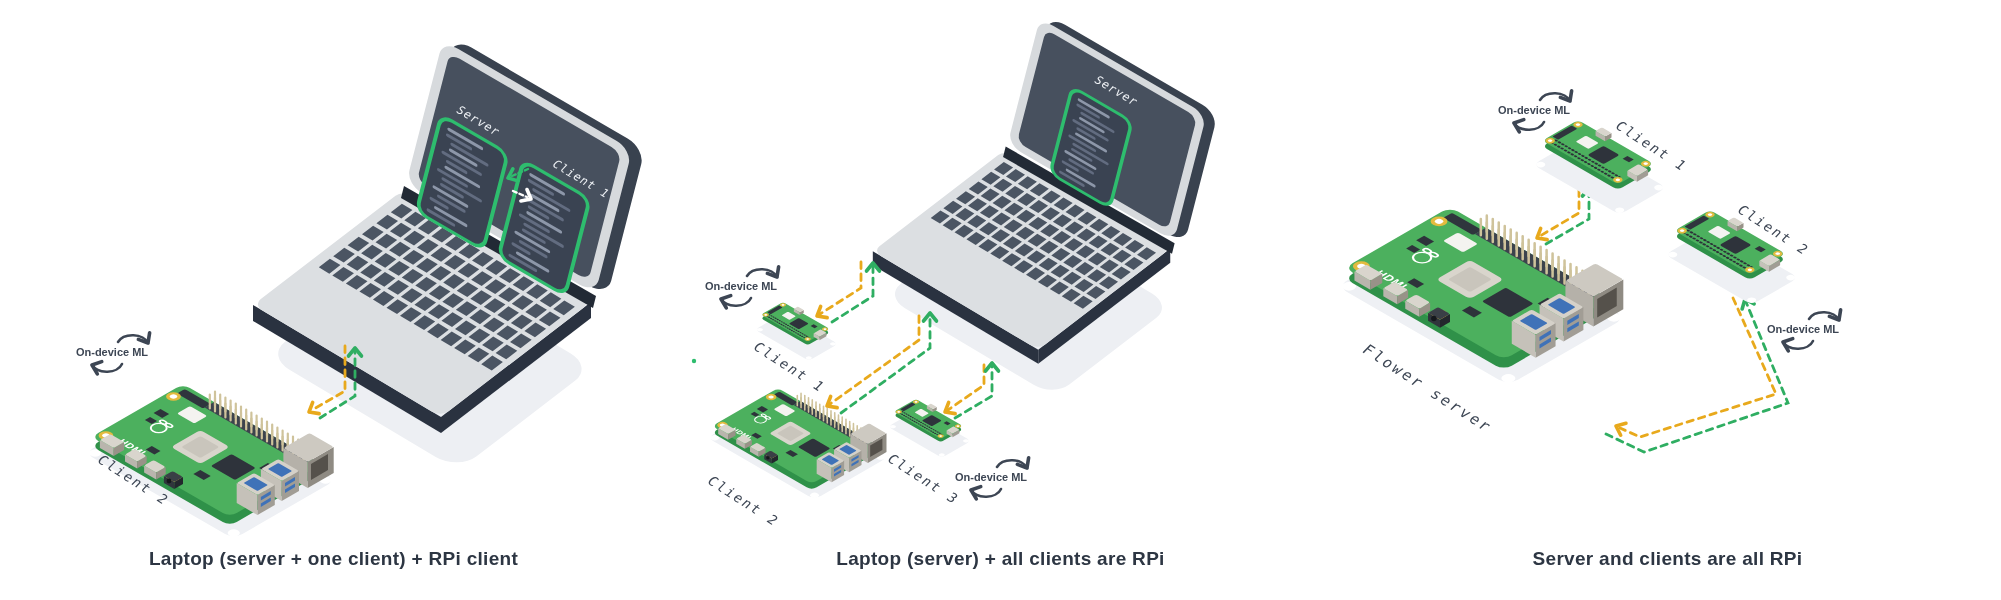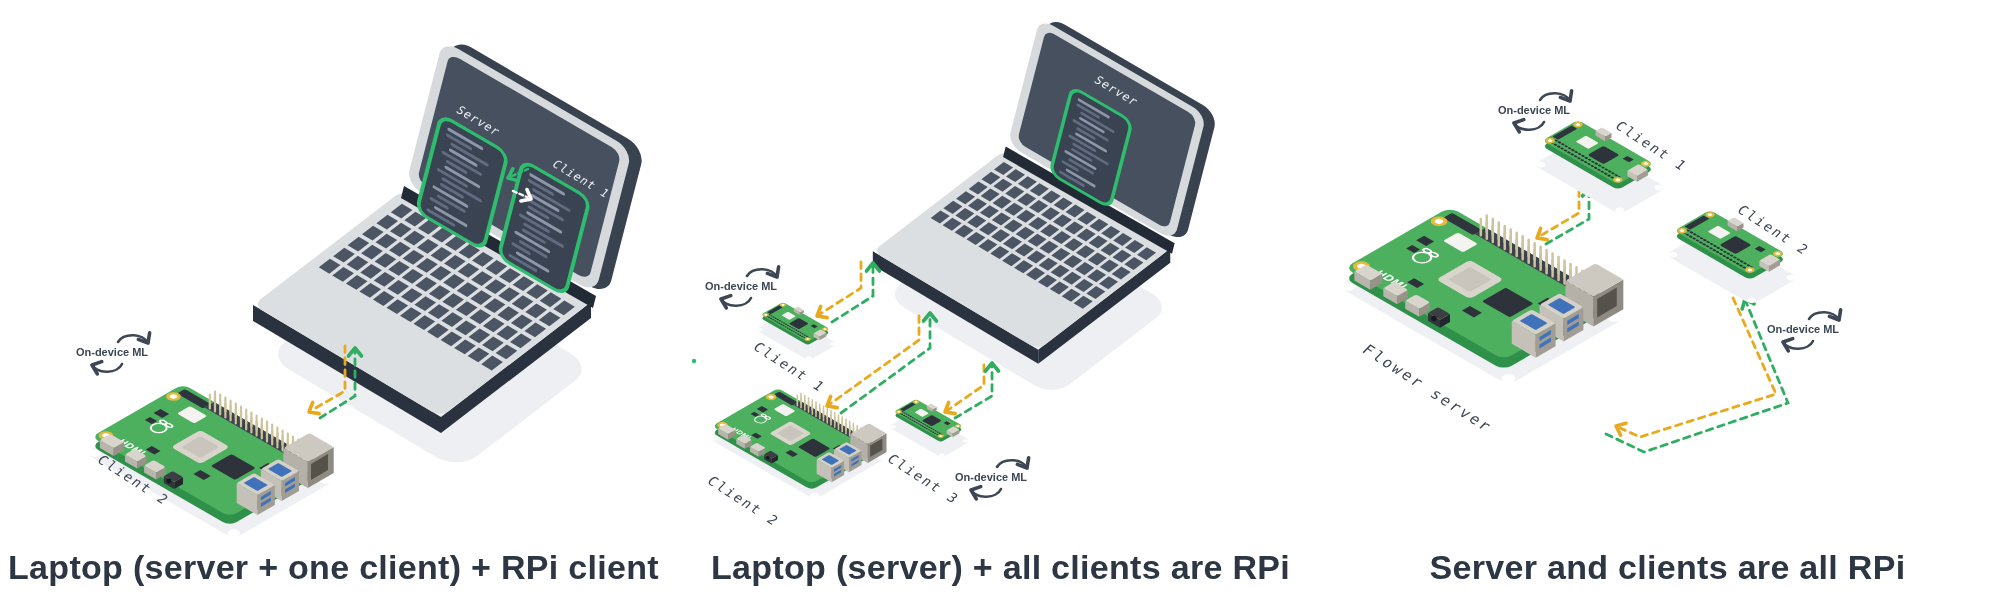--- a/index.html
+++ b/index.html
@@ -1,20 +1,20 @@
 <!DOCTYPE html>
 <html><head>
 <meta charset="utf-8">
 <style>
   html,body{margin:0;padding:0;background:#ffffff;}
   .stage{position:relative;width:2001px;height:600px;background:#fff;overflow:hidden;
          font-family:"Liberation Sans",sans-serif;}
   .stage svg{position:absolute;top:0;left:0;display:block;}
   .caption{position:absolute;top:548px;width:667px;text-align:center;
-           font-size:34px;font-weight:bold;letter-spacing:.3px;color:#2d3643;}
+           font-size:19px;font-weight:bold;letter-spacing:.3px;color:#2d3643;}
   .cap1{left:0;} .cap2{left:667px;} .cap3{left:1334px;}
   text{user-select:none;}
   .boardlabel{font-family:"DejaVu Sans Mono",monospace;font-style:italic;
               font-size:13.5px;letter-spacing:2px;fill:#3d4654;}
   .biglabel{font-family:"DejaVu Sans Mono",monospace;font-style:italic;
             font-size:15px;letter-spacing:2.5px;fill:#3d4654;}
   .screenlabel{font-family:"DejaVu Sans Mono",monospace;font-style:italic;
                font-size:11.5px;letter-spacing:1px;fill:#eef1f5;}
   .mltext{font-family:"Liberation Sans",sans-serif;font-weight:bold;
           font-size:11px;fill:#3d4654;}

